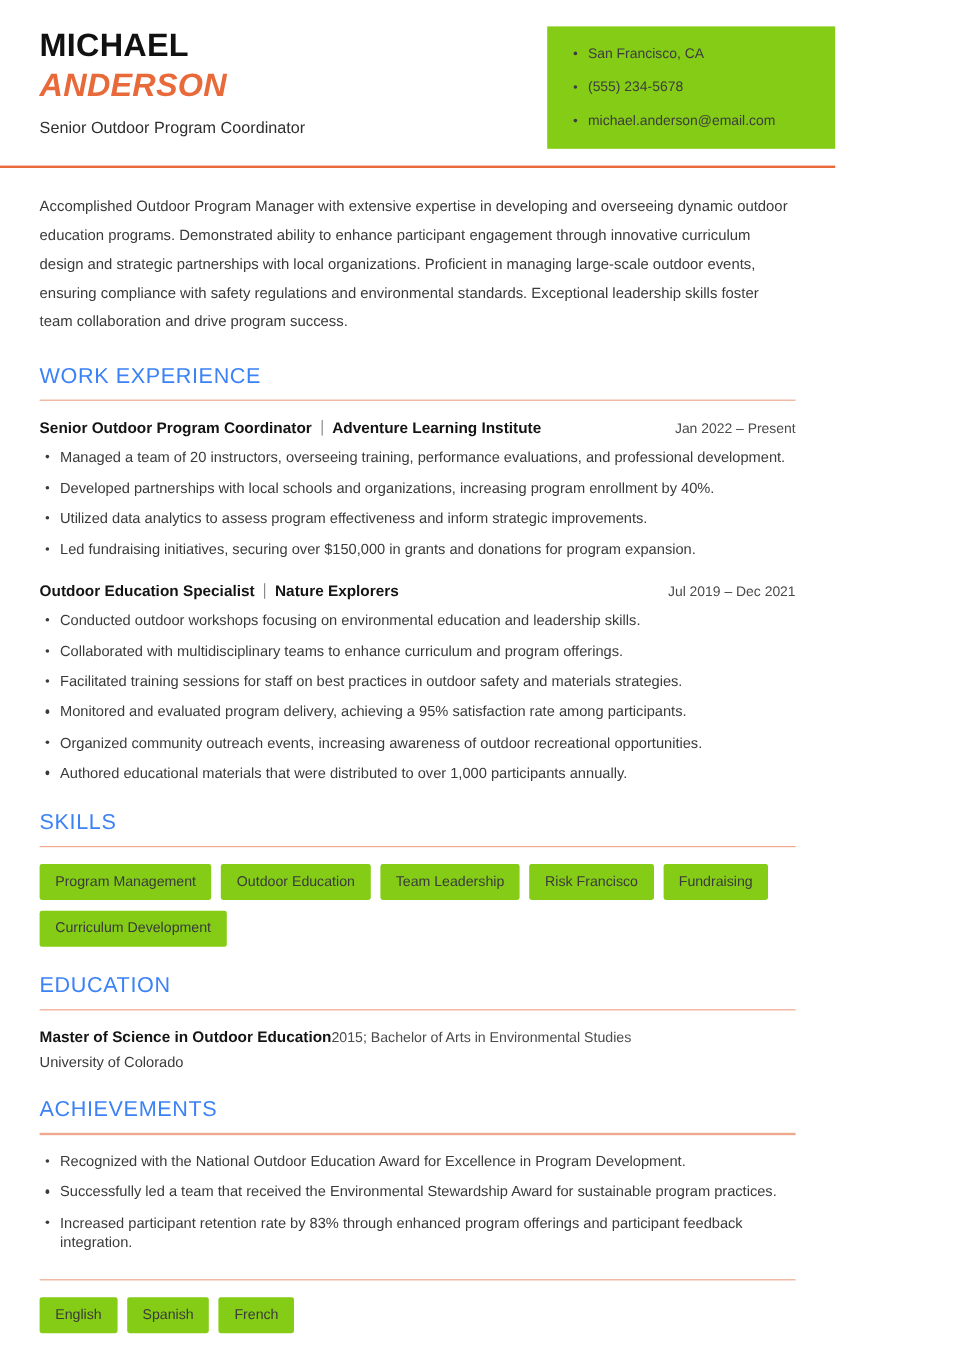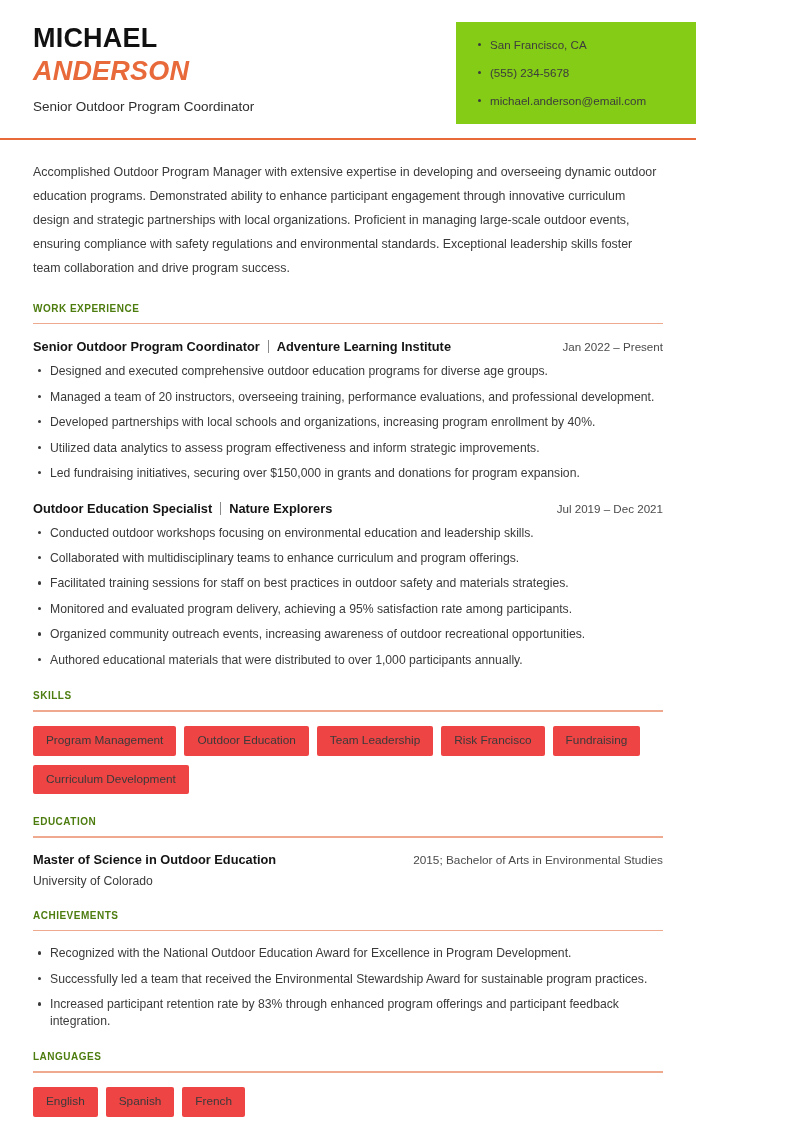--- a/index.html
+++ b/index.html
@@ -112,23 +112,23 @@
     line-height: 1.95;
     color: #3a3a3a;
     margin-top: 20px;
     text-align: left;
   }
 
   .section {
     margin-top: 22px;
   }
   .section-title {
-    font-size: 10px;
-    font-weight: bold;
-    color: #4d7c0f;
+    font-size: 18px;
+    font-weight: normal;
+    color: #3b82f6;
     letter-spacing: 0.5px;
     text-transform: uppercase;
     margin-bottom: 9px;
   }
   .section-rule {
     height: 1.5px;
     background: #EFA98E;
     width: 100%;
     margin-bottom: 14px;
   }
@@ -191,33 +191,33 @@
   }
 
   
   .chips {
     display: flex;
     flex-wrap: wrap;
     gap: 9px 8px;
     margin-top: 2px;
   }
   .chip {
-    background: #ef4444;
+    background: #84cc16;
     color: #3a3a3a;
     font-size: 11.8px;
     line-height: 1;
     padding: 9px 13px;
     border-radius: 2px;
     white-space: nowrap;
   }
 
   
   .edu-row {
     display: flex;
-    justify-content: space-between;
+    justify-content: flex-start;
     align-items: baseline;
   }
   .edu-degree {
     font-size: 12.8px;
     font-weight: bold;
     color: #141414;
   }
   .edu-extra {
     font-size: 11.8px;
     color: #4a4a4a;
@@ -263,21 +263,20 @@
       <div class="entry">
         <div class="entry-head">
           <div class="entry-heading">
             <span>Senior Outdoor Program Coordinator</span>
             <span class="entry-sep"></span>
             <span>Adventure Learning Institute</span>
           </div>
           <div class="entry-dates">Jan 2022 – Present</div>
         </div>
         <ul class="bullets">
-          <li>Designed and executed comprehensive outdoor education programs for diverse age groups.</li>
           <li>Managed a team of 20 instructors, overseeing training, performance evaluations, and professional development.</li>
           <li>Developed partnerships with local schools and organizations, increasing program enrollment by 40%.</li>
           <li>Utilized data analytics to assess program effectiveness and inform strategic improvements.</li>
           <li>Led fundraising initiatives, securing over $150,000 in grants and donations for program expansion.</li>
         </ul>
       </div>
 
       <div class="entry">
         <div class="entry-head">
           <div class="entry-heading">
@@ -327,21 +326,20 @@
       <div class="section-title">ACHIEVEMENTS</div>
       <div class="section-rule"></div>
       <ul class="bullets">
         <li>Recognized with the National Outdoor Education Award for Excellence in Program Development.</li>
         <li>Successfully led a team that received the Environmental Stewardship Award for sustainable program practices.</li>
         <li>Increased participant retention rate by 83% through enhanced program offerings and participant feedback integration.</li>
       </ul>
     </div>
 
     <div class="section">
-      <div class="section-title">LANGUAGES</div>
       <div class="section-rule"></div>
       <div class="chips">
         <span class="chip">English</span>
         <span class="chip">Spanish</span>
         <span class="chip">French</span>
       </div>
     </div>
 
   </div>
 </div>

